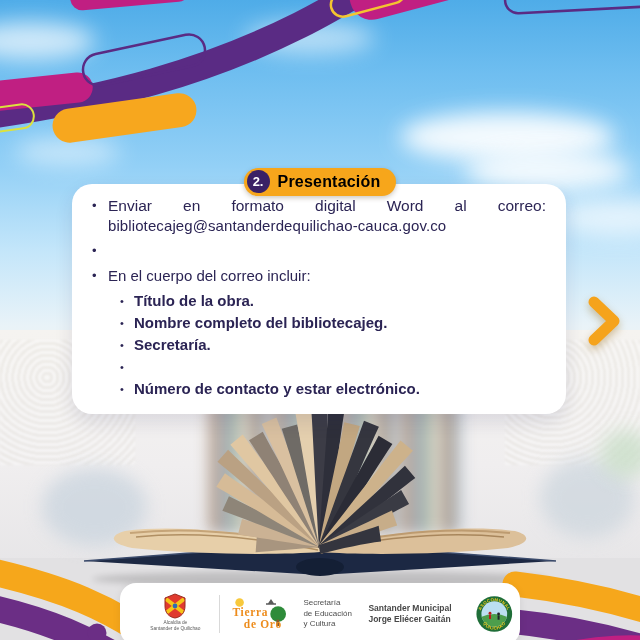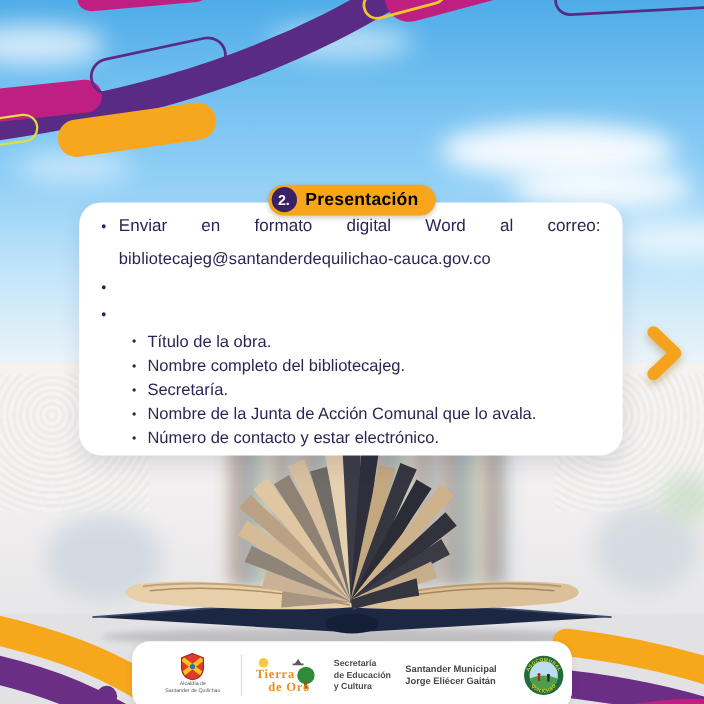--- a/index.html
+++ b/index.html
@@ -48,37 +48,37 @@
   .badge-label{color:#000000;font-weight:bold;font-size:16px;letter-spacing:.2px;}
 
   
   .card{position:absolute;left:72px;top:184px;width:494px;height:230px;background:#fff;
         border-radius:20px;box-shadow:0 8px 18px rgba(40,40,90,.12);box-sizing:border-box;
         padding:13px 18px 0 20px;z-index:3;color:#2B2454;}
   .b-row{display:flex;margin-bottom:7px;}
   .dot{width:16px;flex:0 0 16px;font-size:13px;line-height:18px;text-align:left;color:#2B2454;}
   .b-text{font-size:15px;line-height:18px;}
   .send-bold{font-weight:normal;font-size:15.5px;text-align:justify;text-align-last:justify;width:438px;}
-  .send-email{font-size:15px;margin-top:12px;letter-spacing:.1px;}
+  .send-email{font-size:15px;margin-top:2px;letter-spacing:.1px;}
   .sub{margin-left:28px;margin-bottom:4px;}
   .sub .dot{flex:0 0 14px;font-size:11px;}
-  .sub .b-text{width:358px;text-align:justify;}
+  .sub .b-text{width:358px;text-align:justify;font-weight:bold;}
 
   
   .next-arrow{position:absolute;left:585px;top:294px;z-index:3;cursor:pointer;
               filter:drop-shadow(0 4px 4px rgba(150,105,20,.4));}
 
   
   .footer-bar{position:absolute;left:120px;top:583px;width:400px;height:62px;background:#fff;
       border-radius:16px;z-index:3;display:flex;align-items:center;gap:11px;
       padding:0 6px 0 22px;box-sizing:border-box;box-shadow:0 2px 8px rgba(0,0,0,.08);}
   .alc{display:flex;flex-direction:column;align-items:center;width:66px;flex:0 0 66px;}
   .alc-cap{font-size:6px;color:#5a5a5a;text-align:center;line-height:1.35;transform:scale(.8);transform-origin:50% 0;}
   .logo-div{width:1px;height:38px;background:#D9D9D9;flex:0 0 1px;}
-  .sec-txt{font-size:8px;font-weight:700;color:#4E4E4E;line-height:1.3;flex:0 0 54px;}
+  .sec-txt{font-size:8px;font-weight:400;color:#4E4E4E;line-height:1.3;flex:0 0 54px;}
   .bib-txt{font-size:8.5px;font-weight:bold;color:#474747;line-height:1.35;flex:0 0 96px;}
   .sec-txt span,.bib-txt span{display:block;}
 </style>
 </head>
 <body>
 
 <div class="poster">
 
   <div class="sky"></div>
   <div class="cloud c1"></div>
@@ -122,36 +122,36 @@
       <div class="b-text">
         <div class="send-bold">Enviar en formato digital Word al correo:</div>
         <div class="send-email">bibliotecajeg@santanderdequilichao-cauca.gov.co</div>
       </div>
     </div>
     <div class="b-row">
       <span class="dot">•</span>
     </div>
     <div class="b-row">
       <span class="dot">•</span>
+      <div class="b-text">En el cuerpo del correo incluir:</div>
     </div>
     <div class="b-row sub">
       <span class="dot">•</span>
       <div class="b-text">Título de la obra.</div>
     </div>
     <div class="b-row sub">
       <span class="dot">•</span>
       <div class="b-text">Nombre completo del bibliotecajeg.</div>
     </div>
     <div class="b-row sub">
       <span class="dot">•</span>
       <div class="b-text">Secretaría.</div>
     </div>
     <div class="b-row sub">
       <span class="dot">•</span>
-      <div class="b-text">Nombre de la Junta de Acción Comunal que lo avala.</div>
     </div>
     <div class="b-row sub">
       <span class="dot">•</span>
       <div class="b-text">Número de contacto y estar electrónico.</div>
     </div>
   </div>
 
   <svg class="next-arrow" width="38" height="54" viewBox="0 0 38 54">
     <polyline points="9,8 29,27 9,46" fill="none" stroke="#F5A31C" stroke-width="11" stroke-linecap="round" stroke-linejoin="round"></polyline>
   </svg>

